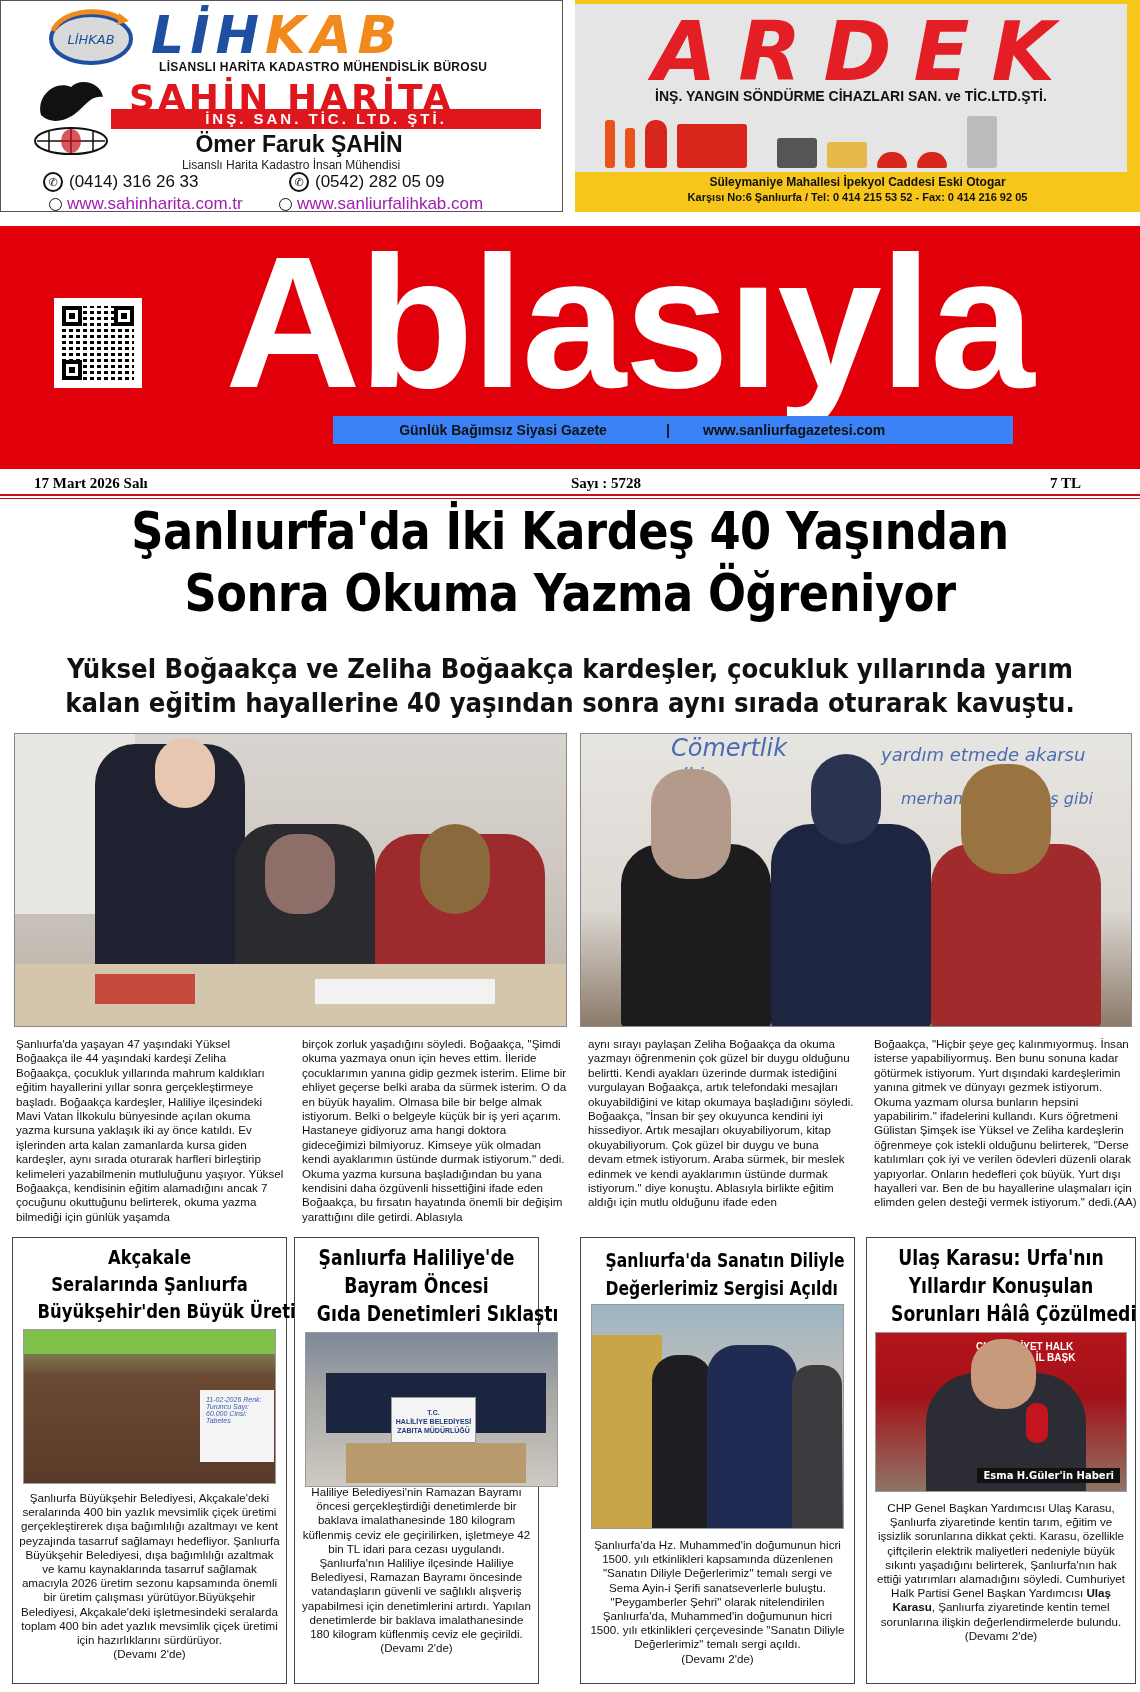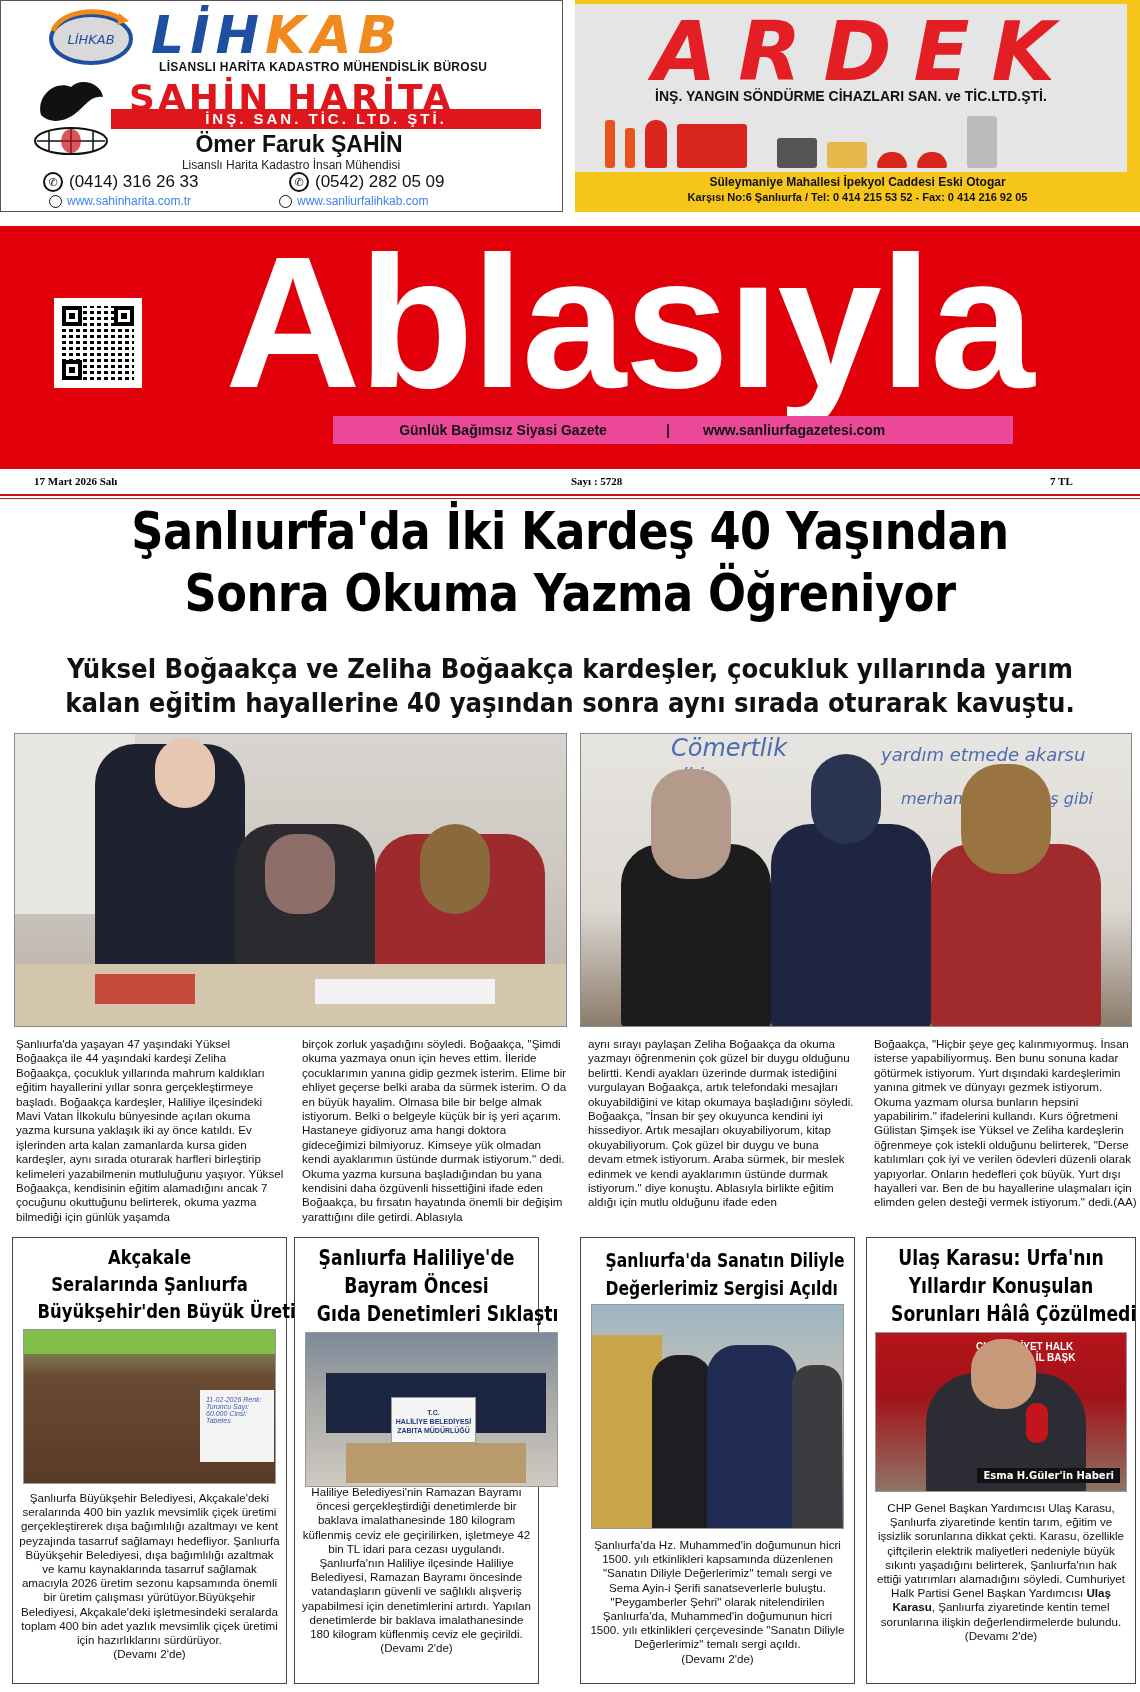--- a/index.html
+++ b/index.html
@@ -12,21 +12,21 @@
   .lihkab-word { left: 150px; top: 4px; font-size: 52px; font-weight: bold; font-style: italic; letter-spacing: 6px; font-family: "DejaVu Sans", sans-serif; }
   .lihkab-word .b { color: #1f4fa0; }
   .lihkab-word .o { color: #f08a1c; }
   .lihkab-sub { left: 158px; top: 59px; font-size: 12px; font-weight: bold; color: #111; letter-spacing: 0.3px; }
   .eagle { left: 30px; top: 74px; width: 80px; height: 82px; }
   .sahin-title { left: 128px; top: 76px; font-size: 36px; font-weight: bold; color: #e0161d; letter-spacing: 3px; font-family: "DejaVu Sans", sans-serif; }
   .sahin-bar { left: 110px; top: 108px; width: 430px; height: 20px; background: #e0161d; color: #fff; font-weight: bold; font-size: 15px; text-align: center; letter-spacing: 3px; line-height: 20px; }
   .sahin-name { left: 118px; top: 130px; width: 360px; text-align: center; font-size: 23px; font-weight: bold; color: #111; }
   .sahin-role { left: 100px; top: 157px; width: 380px; text-align: center; font-size: 12px; color: #222; }
   .sahin-phone { top: 171px; font-size: 17px; color: #111; display: flex; align-items: center; gap: 6px; }
-  .sahin-web { top: 193px; font-size: 12px; color: #3b82f6; display: flex; align-items: center; gap: 5px; }
+  .sahin-web { top: 193px; font-size: 17px; color: #a21caf; display: flex; align-items: center; gap: 5px; }
   .phone-ic { width: 20px; height: 20px; border: 2px solid #111; border-radius: 50%; font-size: 11px; display: inline-flex; align-items: center; justify-content: center; }
   .globe-ic { width: 13px; height: 13px; border: 1.5px solid #111; border-radius: 50%; display: inline-block; position: relative; }
 
   .ad-right { left: 575px; top: 0; width: 565px; height: 212px; background: #f6c61b; }
   .ardek-inner { left: 0; top: 4px; width: 552px; height: 168px; background: #e5e5e5; }
   .ardek-word { left: 30px; top: 6px; width: 520px; text-align: center; font-size: 82px; font-weight: bold; color: #e31e24; letter-spacing: 22px; font-family: "DejaVu Sans", sans-serif; font-style: italic; line-height: 84px; }
   .ardek-sub { left: 0; top: 84px; width: 552px; text-align: center; font-size: 14px; font-weight: bold; color: #111; }
   .ardek-products { left: 30px; top: 108px; width: 510px; height: 56px; display: flex; align-items: flex-end; gap: 10px; }
   .prod { background: #d9261c; border-radius: 3px; }
   .ardek-addr1 { left: 0; top: 175px; width: 565px; text-align: center; font-size: 12px; font-weight: bold; color: #111; }
@@ -35,27 +35,27 @@
   
   .masthead { left: 0; top: 226px; width: 1140px; height: 243px; background: #e10009; }
   .qr { left: 54px; top: 72px; width: 88px; height: 90px; background: #fff; padding: 8px; }
   .qr-grid { width: 100%; height: 100%; background:
       repeating-linear-gradient(90deg, #000 0 4px, #fff 4px 7px),
       #000; position: relative; }
   .qr-grid::before { content:""; position:absolute; inset:0; background: repeating-linear-gradient(0deg, transparent 0 3px, #fff 3px 6px); }
   .qr-corner { position: absolute; width: 20px; height: 20px; border: 4px solid #000; background: #fff; z-index: 2; }
   .qr-corner::after { content:""; position:absolute; left:3px; top:3px; width:6px; height:6px; background:#000; }
   .mast-title { left: 225px; top: -4px; font-size: 188px; font-weight: bold; color: #fff; letter-spacing: -2px; line-height: 200px; font-family: "Liberation Sans", sans-serif; }
-  .mast-strip { left: 333px; top: 190px; width: 680px; height: 28px; background: #ec4899; display: flex; align-items: center; font-size: 14px; font-weight: bold; color: #111; }
+  .mast-strip { left: 333px; top: 190px; width: 680px; height: 28px; background: #3b82f6; display: flex; align-items: center; font-size: 14px; font-weight: bold; color: #111; }
   .mast-strip .tag { width: 300px; text-align: center; margin-left: 20px; }
   .mast-strip .sep { width: 30px; text-align: center; }
   .mast-strip .url { flex: 1; text-align: left; padding-left: 20px; }
 
   
-  .dateline { left: 0; top: 470px; width: 1140px; height: 24px; font-family: "Liberation Serif", serif; font-weight: bold; font-size: 11px; }
+  .dateline { left: 0; top: 470px; width: 1140px; height: 24px; font-family: "Liberation Serif", serif; font-weight: bold; font-size: 15px; }
   .dateline .date { position: absolute; left: 34px; top: 5px; }
   .dateline .issue { position: absolute; left: 571px; top: 5px; }
   .dateline .price { position: absolute; left: 1050px; top: 5px; }
   .rule1 { left: 0; top: 494px; width: 1140px; height: 2px; background: #c8101a; }
   .rule2 { left: 0; top: 498px; width: 1140px; height: 1px; background: #c8101a; }
 
   
   .headline { left: 0; top: 500px; width: 1140px; text-align: center; font-family: "DejaVu Sans", sans-serif; font-weight: bold; font-size: 52px; line-height: 62px; transform: scaleX(0.86); transform-origin: center top; letter-spacing: -0.5px; }
   .subhead { left: 0; top: 652px; width: 1140px; text-align: center; font-family: "DejaVu Sans", sans-serif; font-weight: bold; font-size: 26px; line-height: 34px; color: #111; transform: scaleX(0.94); transform-origin: center top; }
 

